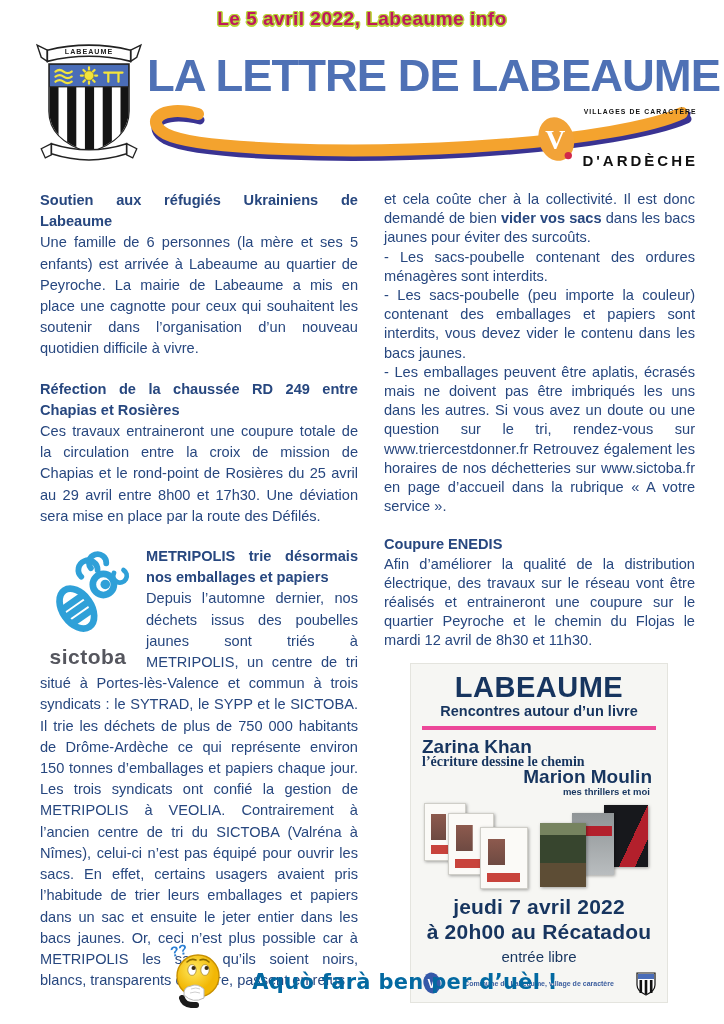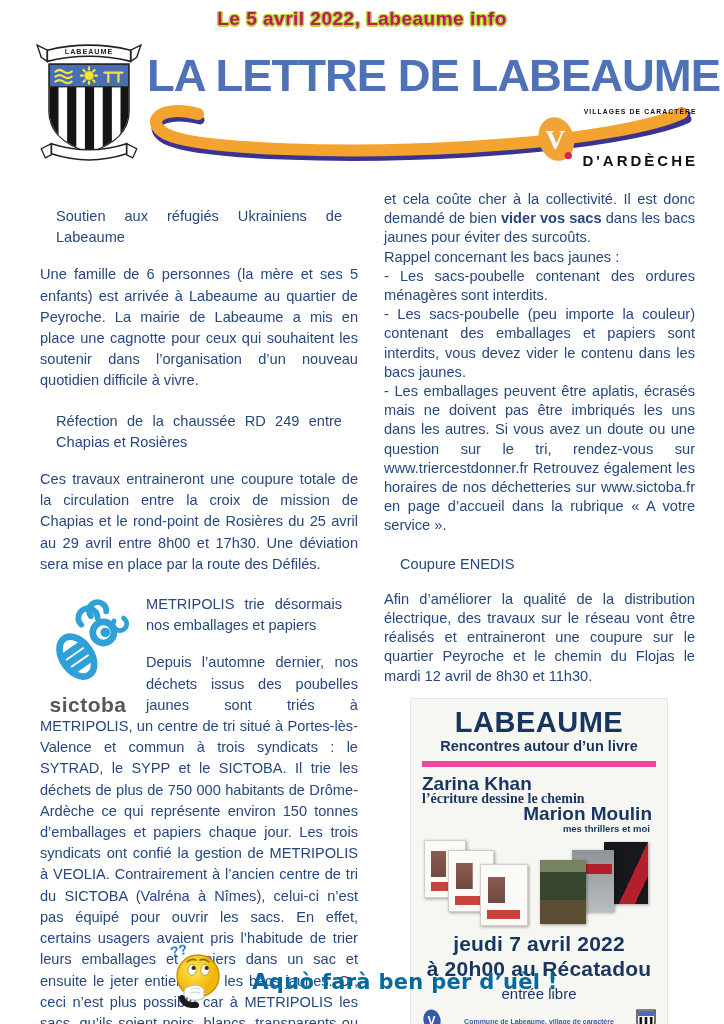--- a/index.html
+++ b/index.html
@@ -21,34 +21,34 @@
   .swoosh{position:absolute;left:136px;top:62px;}
   .vdc{position:absolute;left:536px;top:72px;width:162px;display:flex;align-items:center;gap:4px;}
   .vdc-texts{display:flex;flex-direction:column;align-items:center;gap:35px;}
   .vdc-l1{font-size:6.8px;font-weight:bold;color:#111;letter-spacing:1.1px;white-space:nowrap;}
   .vdc-l2{font-size:15px;font-weight:800;color:#111;letter-spacing:3px;white-space:nowrap;margin-top:2px;}
 
   
   .col{position:absolute;top:190px;color:#27477f;font-size:14.6px;text-align:justify;}
   .col-left{left:40px;width:318px;line-height:21.2px;}
   .col-right{left:384px;width:311px;line-height:19.2px;}
-  .sec-title{font-weight:normal;margin:16px;}
+  .sec-title{font-weight:bold;margin:0;}
   .spaced{margin-top:19px;}
   .para{margin:0;}
   .inline-bold{font-weight:bold;}
 
   
   .sictoba{float:left;width:96px;margin:4px 10px 0 0;text-align:center;}
   .sictoba-label{font-size:21px;font-weight:bold;color:#55565e;line-height:18px;letter-spacing:.5px;}
 
   
   .poster{margin:12px 0 0 26px;width:258px;background:#f6f6f3;border:1px solid #e4e4de;
     padding:8px 9px 6px;box-sizing:border-box;color:#17355f;text-align:center;}
   .poster-title{font-size:29px;font-weight:800;line-height:30px;letter-spacing:.5px;}
-  .poster-sub{font-size:14.5px;font-weight:bold;border-bottom:6px solid #ec4899;
+  .poster-sub{font-size:14.5px;font-weight:bold;border-bottom:4px solid #ec4899;
     padding-bottom:5px;margin:0 2px 7px;}
   .authors{text-align:left;padding:0 2px;}
   .a1{font-size:19px;font-weight:800;line-height:19px;}
   .a1s{font-size:14px;font-weight:bold;line-height:11px;font-family:Liberation Serif, serif;}
   .a2{font-size:19px;font-weight:800;line-height:19px;text-align:right;padding-right:4px;}
   .a2s{font-size:9.5px;font-weight:bold;line-height:11px;text-align:right;padding-right:6px;}
   .books{position:relative;height:88px;margin:4px 0 5px;}
   .book{position:absolute;box-shadow:1px 1px 3px rgba(0,0,0,.35);}
   .bw{background:
       linear-gradient(#c8433c,#c8433c) 50% 88%/72% 9px no-repeat,
@@ -162,21 +162,20 @@
         </svg>
         <div class="sictoba-label">sictoba</div>
       </div>
       <div class="sec-title">METRIPOLIS trie désormais nos emballages et papiers</div>
       <p class="para">Depuis l’automne dernier, nos déchets issus des poubelles jaunes sont triés à METRIPOLIS, un centre de tri situé à Portes-lès-Valence et commun à trois syndicats : le SYTRAD, le SYPP et le SICTOBA. Il trie les déchets de plus de 750 000 habitants de Drôme-Ardèche ce qui représente environ 150 tonnes d’emballages et papiers chaque jour. Les trois syndicats ont confié la gestion de METRIPOLIS à VEOLIA. Contrairement à l’ancien centre de tri du SICTOBA (Valréna à Nîmes), celui-ci n’est pas équipé pour ouvrir les sacs. En effet, certains usagers avaient pris l’habitude de trier leurs emballages et papiers dans un sac et ensuite le jeter entier dans les bacs jaunes. Or, ceci n’est plus possible car à METRIPOLIS les sacs, qu’ils soient noirs, blancs, transparents ou autre, passent en refus</p>
     </div>
   </div>
 
   <div class="col col-right">
     <p class="para"><span>et cela coûte cher à la collectivité. Il est donc demandé de bien </span><span class="inline-bold">vider vos sacs</span><span> dans les bacs jaunes pour éviter des surcoûts.</span></p>
-    <div>Rappel concernant les bacs jaunes :</div>
     <div class="para">- Les sacs-poubelle contenant des ordures ménagères sont interdits.</div>
     <div class="para">- Les sacs-poubelle (peu importe la couleur) contenant des emballages et papiers sont interdits, vous devez vider le contenu dans les bacs jaunes.</div>
     <div class="para">- Les emballages peuvent être aplatis, écrasés mais ne doivent pas être imbriqués les uns dans les autres. Si vous avez un doute ou une question sur le tri, rendez-vous sur www.triercestdonner.fr Retrouvez également les horaires de nos déchetteries sur www.sictoba.fr en page d’accueil dans la rubrique « A votre service ».</div>
 
     <div class="sec-title spaced">Coupure ENEDIS</div>
     <p class="para">Afin d’améliorer la qualité de la distribution électrique, des travaux sur le réseau vont être réalisés et entraineront une coupure sur le quartier Peyroche et le chemin du Flojas le mardi 12 avril de 8h30 et 11h30.</p>
 
     <div class="poster">
       <div class="poster-title">LABEAUME</div>
       <div class="poster-sub">Rencontres autour d’un livre</div>

